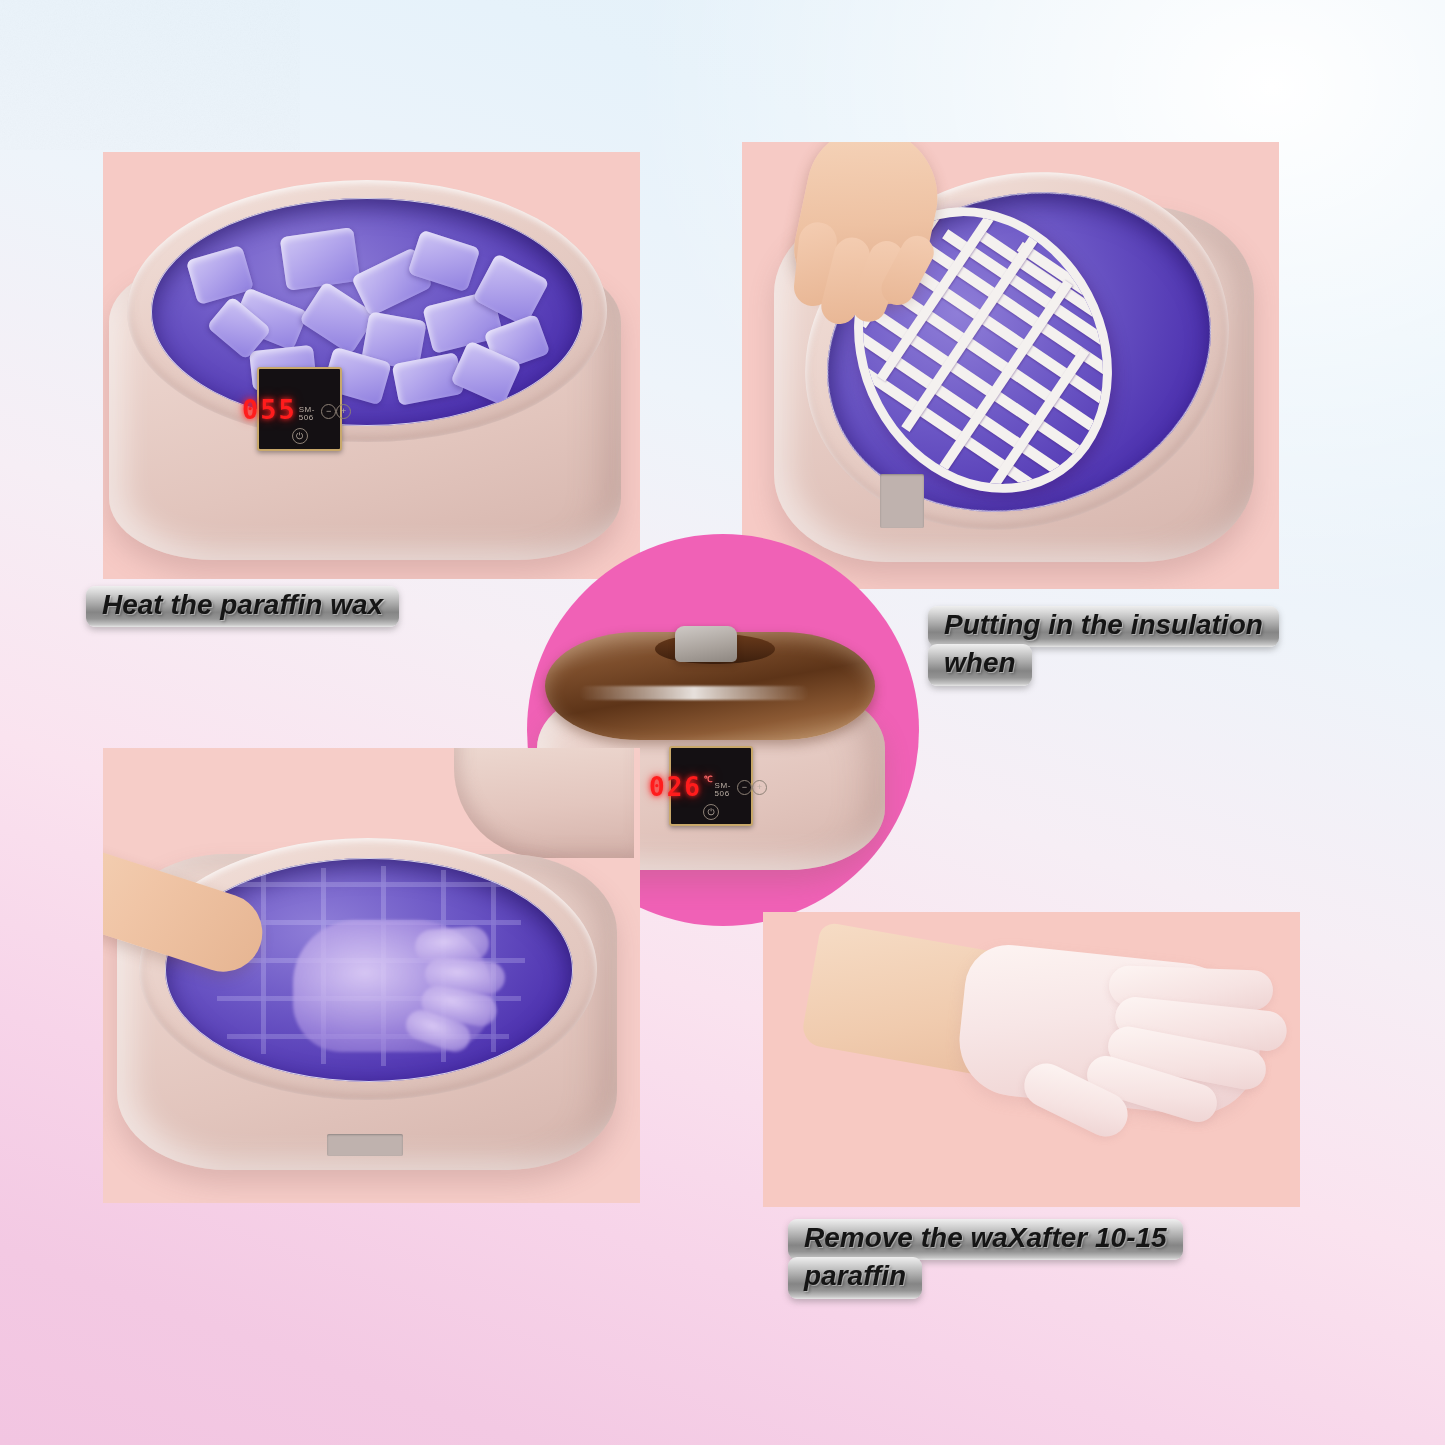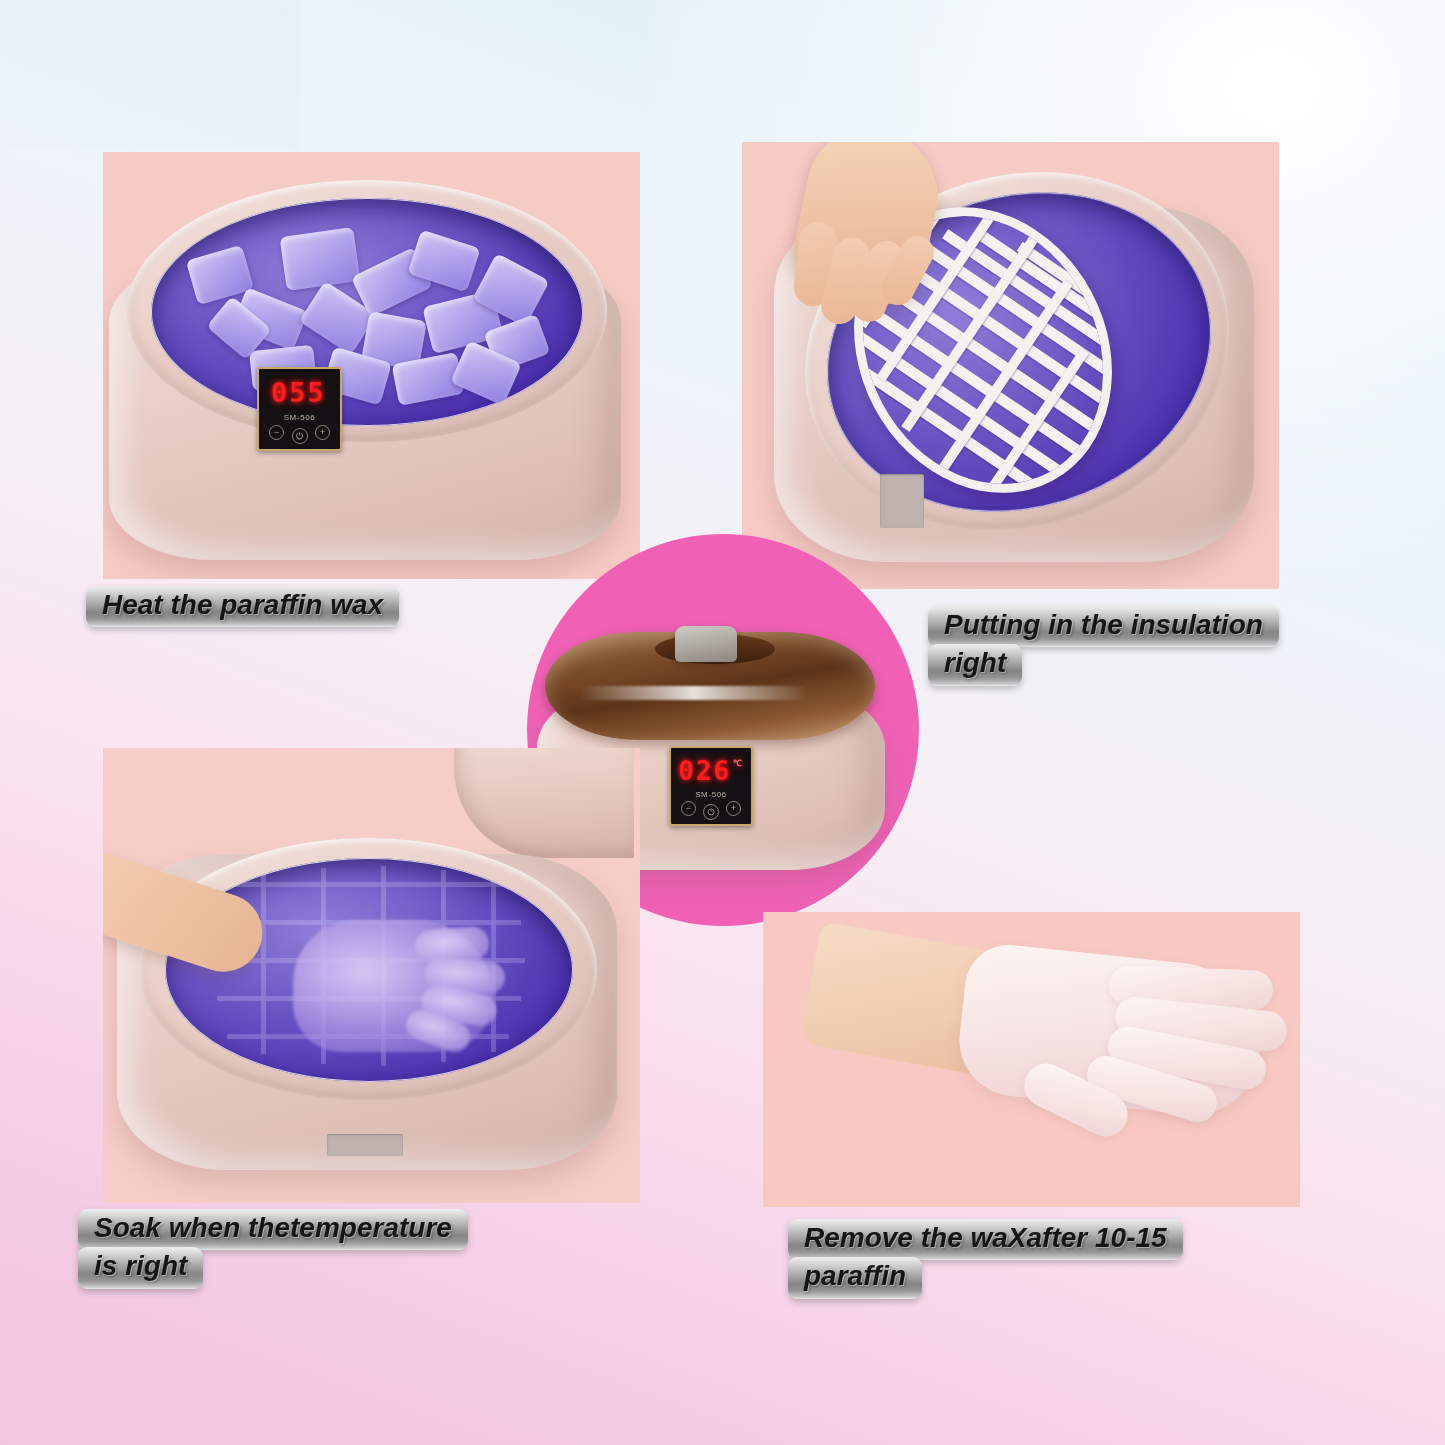--- a/index.html
+++ b/index.html
@@ -128,21 +128,20 @@
   }
 
   
   .ctrl {
     position: absolute;
     background: #141013;
     border: 2px solid #c8a86a;
     border-radius: 3px;
     box-shadow: 0 2px 5px rgba(0,0,0,0.35);
     display: flex;
-    flex-direction: column;
     align-items: center;
     justify-content: center;
   }
   .ctrl-readout {
     display: flex;
     align-items: flex-start;
     color: #ff1c1c;
     font-family: "DejaVu Sans Mono", monospace;
     font-weight: bold;
     letter-spacing: 2px;
@@ -574,32 +573,24 @@
     <div class="cap-line">
       <span class="cap-text">Heat the paraffin wax</span>
     </div>
   </div>
 
   <div class="caption" id="cap-mesh">
     <div class="cap-line">
       <span class="cap-text">Putting in the insulation</span>
     </div>
     <div class="cap-line">
-      <span class="cap-text">right</span>
-    </div>
-  </div>
-
-  <div class="caption" id="cap-soak">
-    <div class="cap-line">
-      <span class="cap-text">Soak when thetemperature</span>
-    </div>
-    <div class="cap-line">
-      <span class="cap-text">is right</span>
-    </div>
-  </div>
+      <span class="cap-text">when</span>
+    </div>
+  </div>
+
 
   <div class="caption" id="cap-remove">
     <div class="cap-line">
       <span class="cap-text">Remove the waXafter 10-15</span>
     </div>
     <div class="cap-line">
       <span class="cap-text">paraffin</span>
     </div>
   </div>
 

